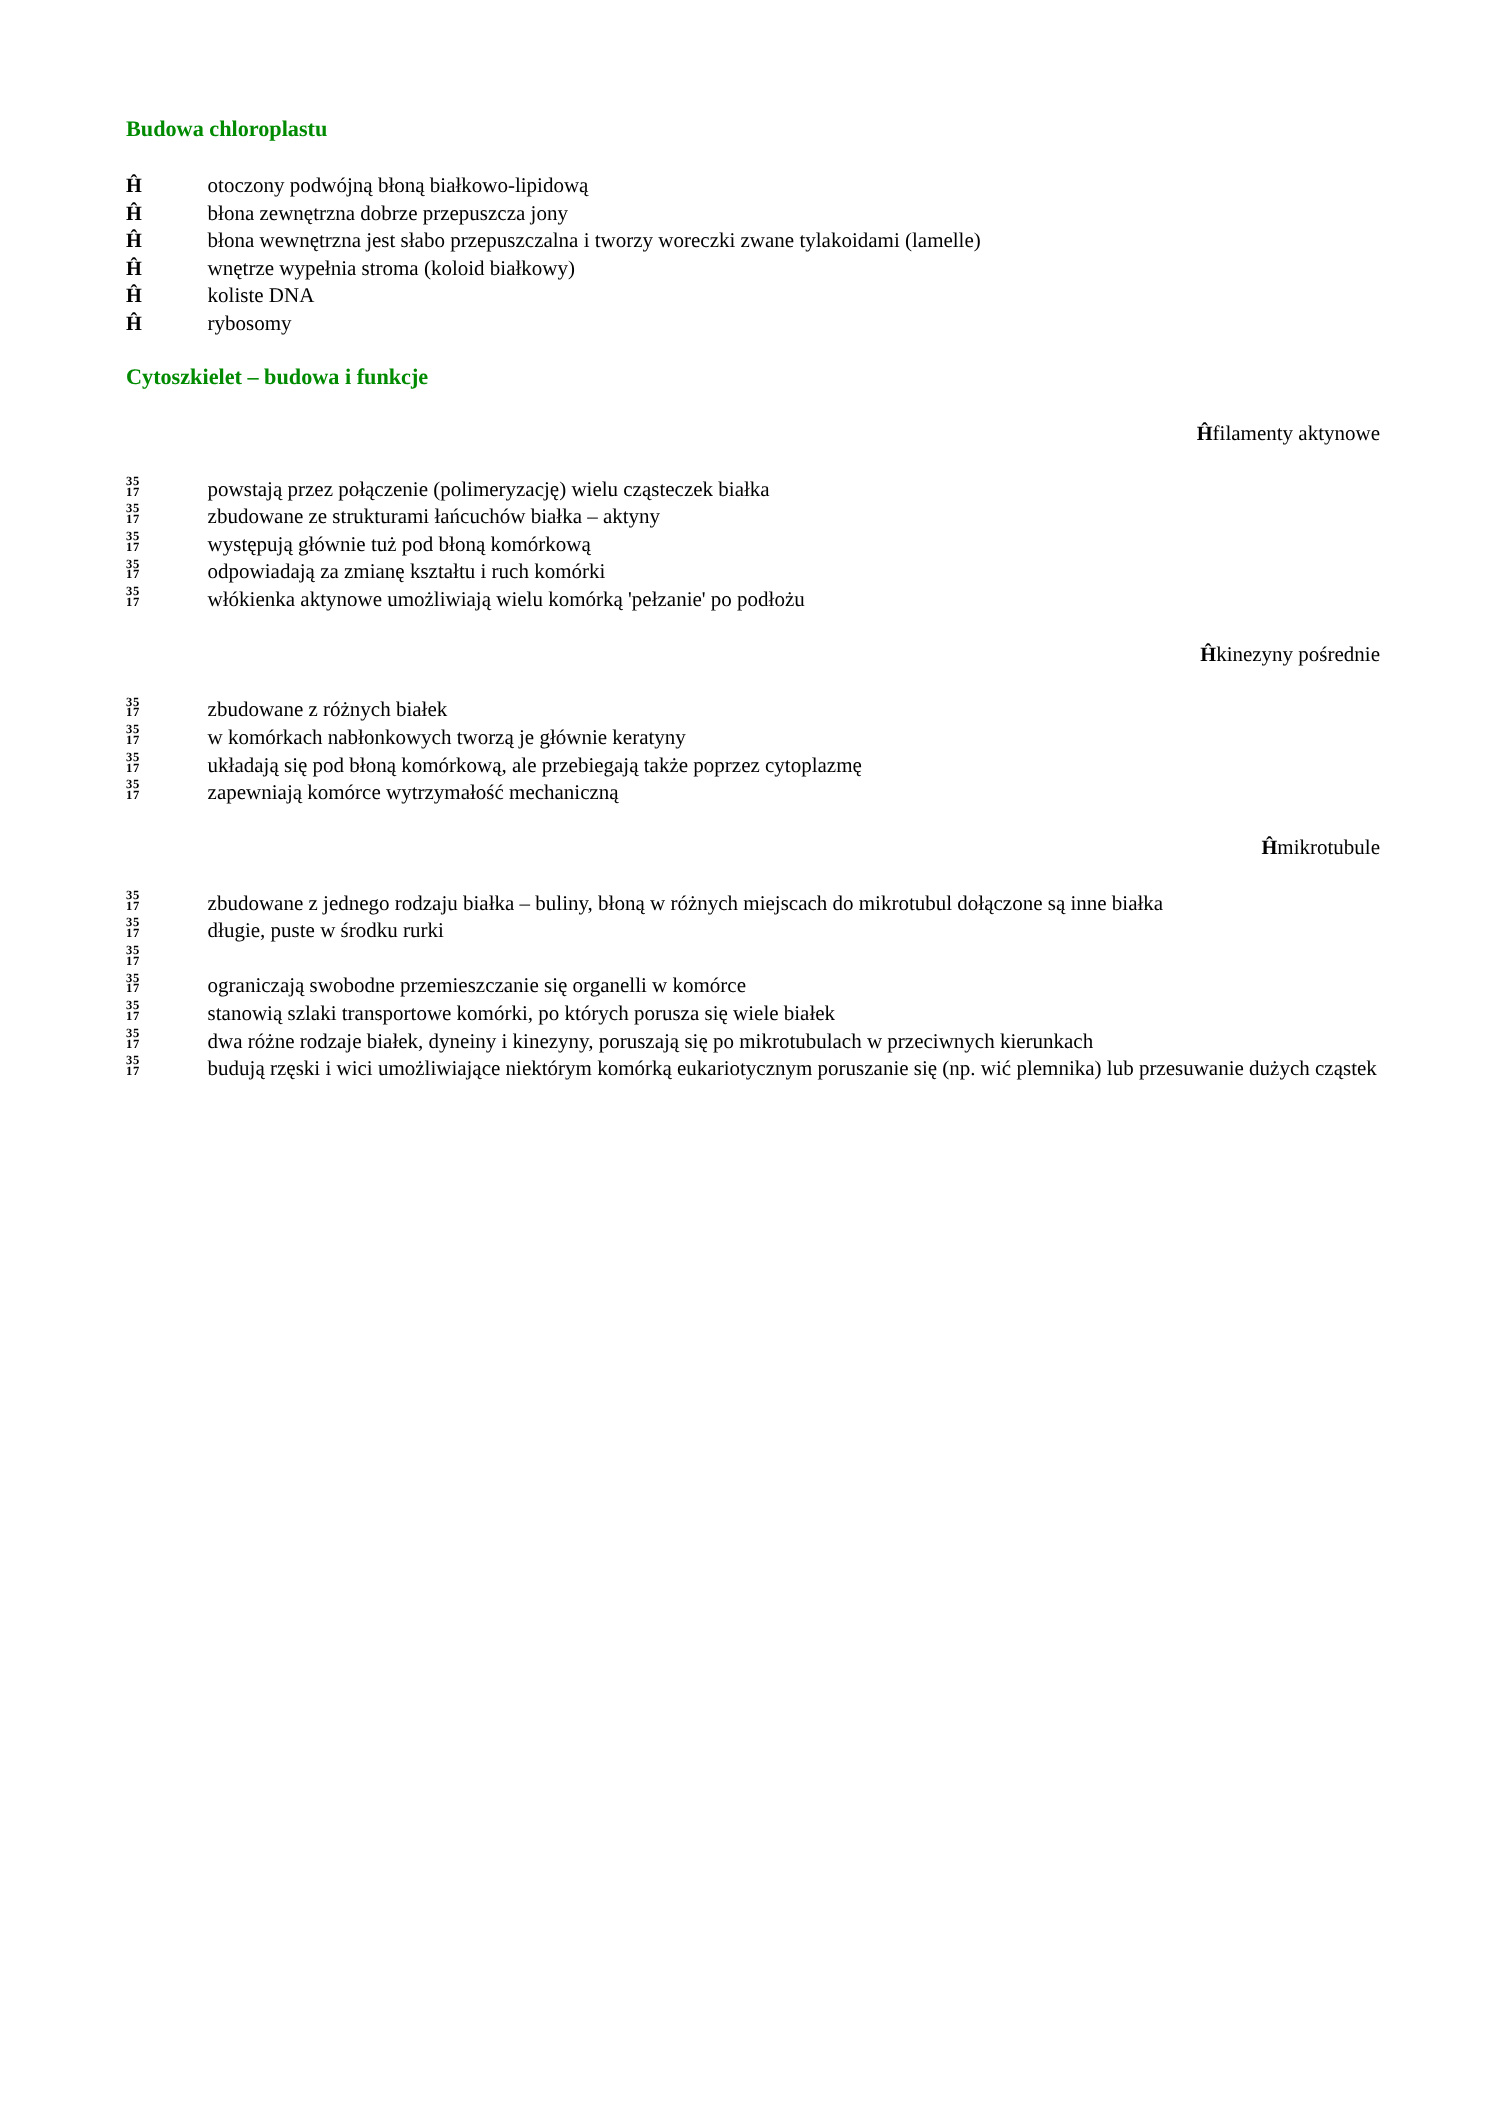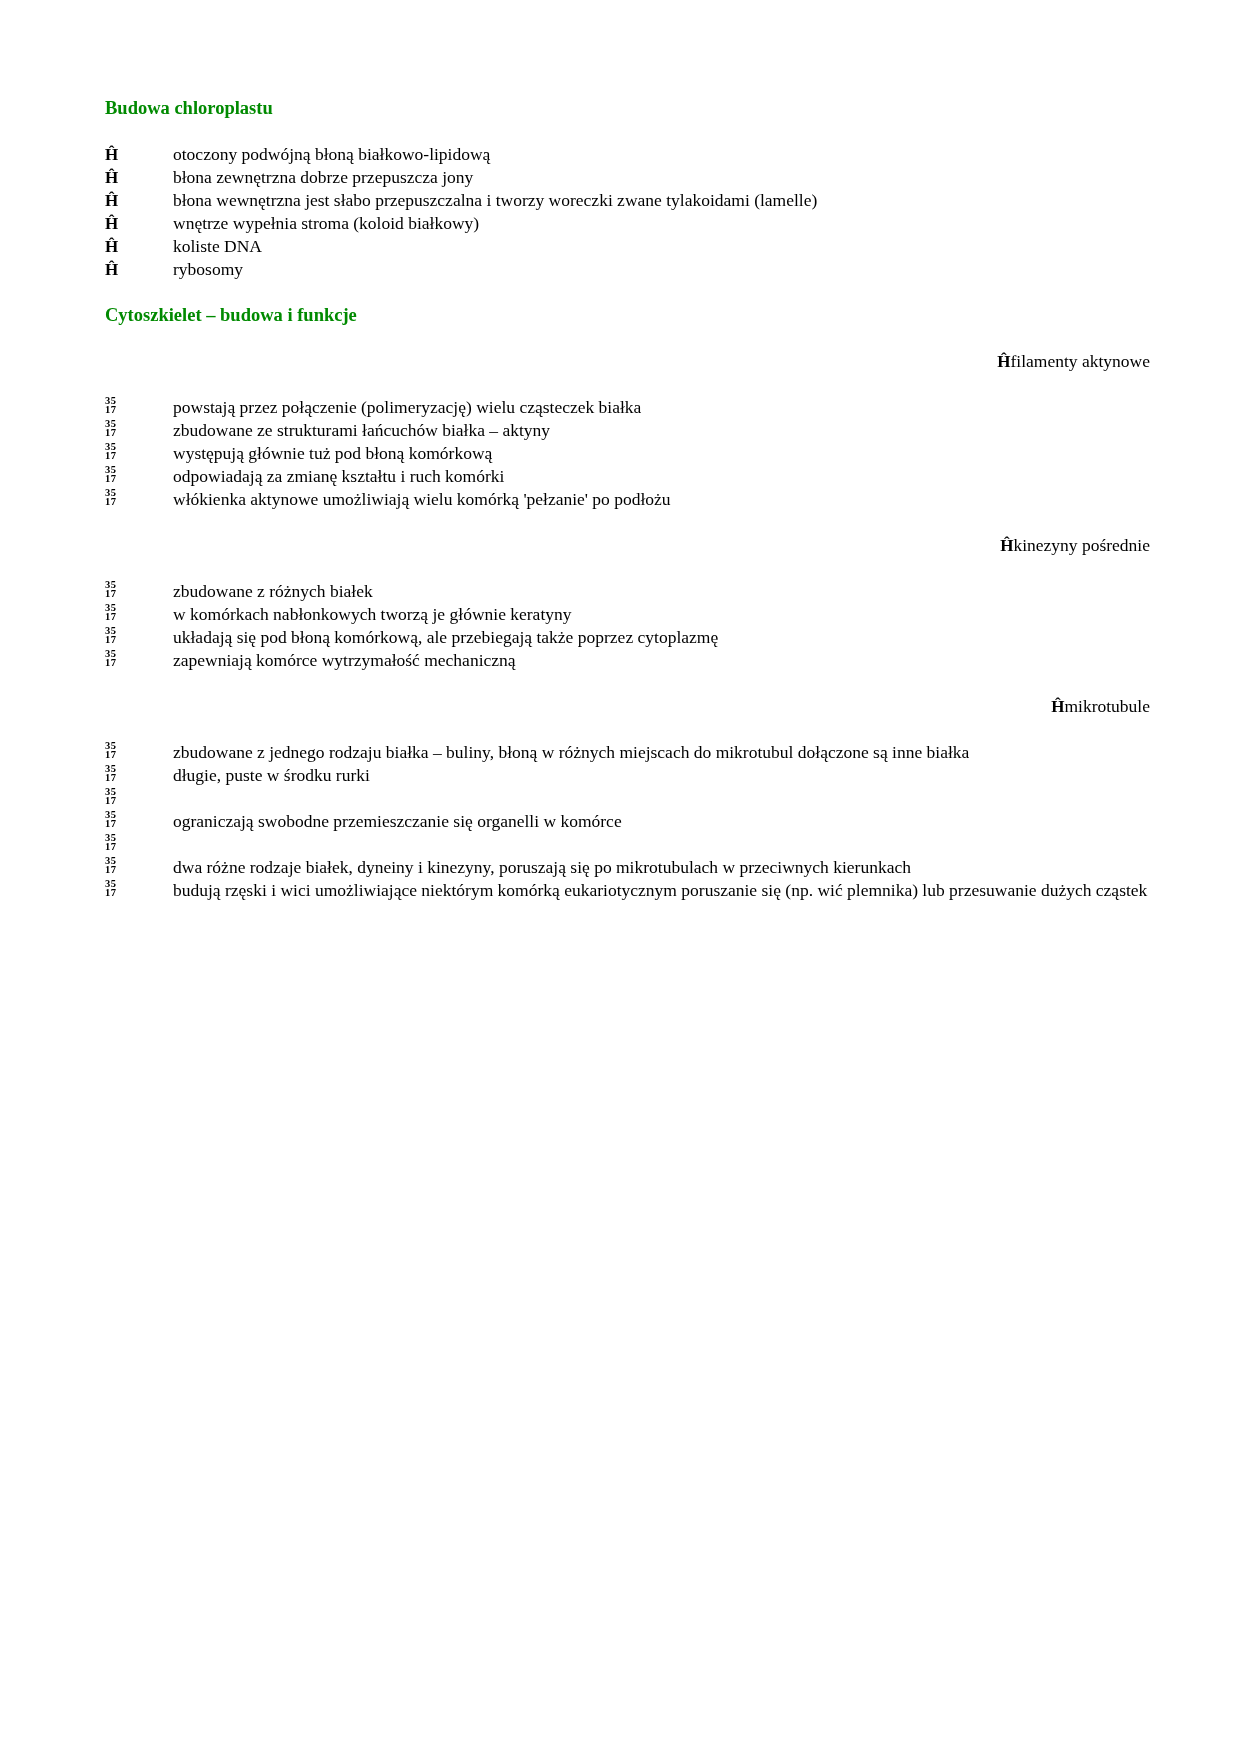--- a/index.html
+++ b/index.html
@@ -78,18 +78,18 @@
     <p class="li"><span class="g2"><span class="num">35</span><span class="num">17</span></span><span>układają się pod błoną komórkową, ale przebiegają także poprzez cytoplazmę</span></p>
     <p class="li"><span class="g2"><span class="num">35</span><span class="num">17</span></span><span>zapewniają komórce wytrzymałość mechaniczną</span></p>
   </div>
 
   <p class="li group-title"><span class="g1">Ĥ</span><span>mikrotubule</span></p>
   <div class="list">
     <p class="li"><span class="g2"><span class="num">35</span><span class="num">17</span></span><span>zbudowane z jednego rodzaju białka – buliny, błoną w różnych miejscach do mikrotubul dołączone są inne białka</span></p>
     <p class="li"><span class="g2"><span class="num">35</span><span class="num">17</span></span><span>długie, puste w środku rurki</span></p>
     <p class="li"><span class="g2"><span class="num">35</span><span class="num">17</span></span></p>
     <p class="li"><span class="g2"><span class="num">35</span><span class="num">17</span></span><span>ograniczają swobodne przemieszczanie się organelli w komórce</span></p>
-    <p class="li"><span class="g2"><span class="num">35</span><span class="num">17</span></span></p>
+    <p class="li"><span class="g2"><span class="num">35</span><span class="num">17</span></span><span>stanowią szlaki transportowe komórki, po których porusza się wiele białek</span></p>
     <p class="li"><span class="g2"><span class="num">35</span><span class="num">17</span></span><span>dwa różne rodzaje białek, dyneiny i kinezyny, poruszają się po mikrotubulach w przeciwnych kierunkach</span></p>
     <p class="li"><span class="g2"><span class="num">35</span><span class="num">17</span></span><span>budują rzęski i wici umożliwiające niektórym komórką eukariotycznym poruszanie się (np. wić plemnika) lub przesuwanie dużych cząstek</span></p>
   </div>
 
 </div>
 
 </body></html>

